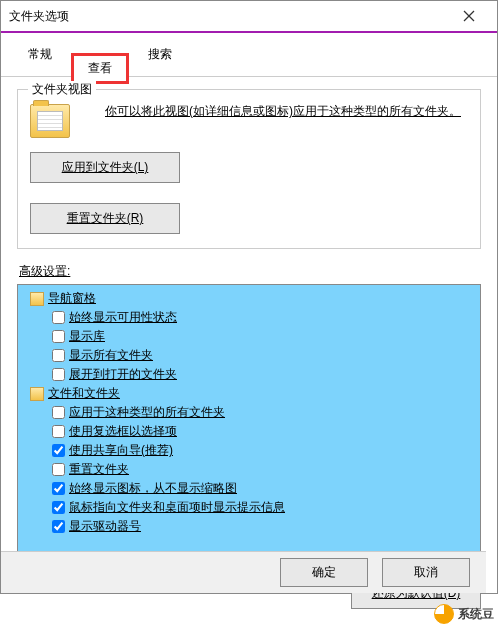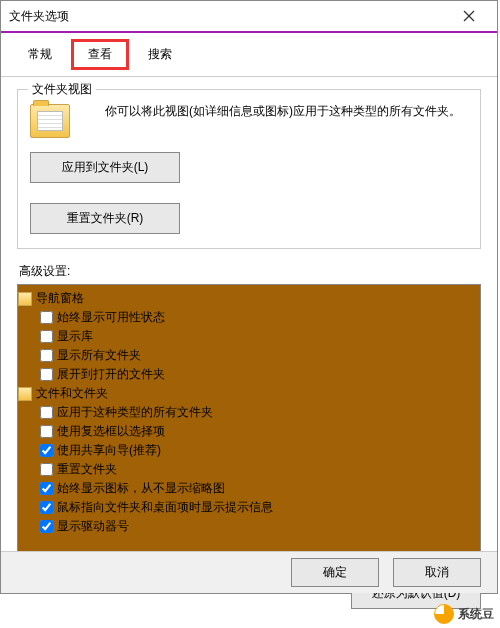--- a/index.html
+++ b/index.html
@@ -5,50 +5,50 @@
 * { margin: 0; padding: 0; box-sizing: border-box; font-family: "Microsoft YaHei", SimSun, sans-serif; font-size: 12px; }
 body { background: #fff; width: 500px; height: 628px; position: relative; overflow: hidden; }
 
 .window { border: 1px solid #888; width: 498px; height: 594px; background: #fff; position: absolute; top: 0; left: 0; }
 .titlebar { height: 32px; display: flex; align-items: center; padding: 0 8px; border-bottom: 2px solid #a21caf; }
 .titlebar .title { flex: 1; font-size: 12px; }
 .titlebar .close { width: 40px; height: 30px; display: flex; align-items: center; justify-content: center; font-size: 14px; cursor: pointer; }
 
 .tabs { display: flex; padding: 6px 10px 6px 10px; border-bottom: 1px solid #ccc; }
 .tab { padding: 6px 16px 6px 16px; border: 1px solid transparent; cursor: pointer; margin-right: 2px; position: relative; }
-.tab.active { border: 1px solid #ccc; border-bottom: 1px solid #fff; background: #fff; top: 0; }
+.tab.active { border: 1px solid #ccc; border-bottom: 1px solid #fff; background: #fff; top: 14px; }
 .tab.highlighted { border: 3px solid #e33; padding: 4px 14px; }
 
-.content { padding: 12px 16px; }
+.content { padding: 12px 16px; text-decoration: underline; }
 
 .groupbox { border: 1px solid #ccc; padding: 12px 12px 14px 12px; margin-bottom: 14px; position: relative; }
 .groupbox-title { position: absolute; top: -9px; left: 10px; background: #fff; padding: 0 4px; }
 
 .folderview-row { display: flex; align-items: flex-start; gap: 10px; }
 .folder-icon-big { width: 40px; height: 34px; background: linear-gradient(#ffe9a8,#f3c34b); border: 1px solid #c9a24a; border-radius: 2px; position: relative; margin-top: 2px; flex-shrink: 0; }
 .folder-icon-big::before { content: ""; position: absolute; top: -5px; left: 2px; width: 14px; height: 5px; background: #f3c34b; border: 1px solid #c9a24a; border-bottom: none; border-radius: 2px 2px 0 0; }
 .folder-icon-big::after { content: ""; position: absolute; top: 6px; left: 6px; right: 6px; bottom: 6px; background: repeating-linear-gradient(#fff,#fff 3px,#ddd 3px,#ddd 4px); border: 1px solid #bbb; }
 .folderview-desc { line-height: 1.5; margin-left: 25px; }
 
 .button-row { display: flex; gap: 20px; margin-top: 14px; justify-content: center; flex-direction: column; }
 .btn { border: 1px solid #888; background: #e8e8e8; padding: 6px 0; width: 150px; text-align: center; cursor: pointer; }
 
 .adv-label { margin: 6px 0 4px 2px; }
-.treebox { border: 1px solid #888; height: 284px; overflow-y: scroll; padding: 4px 0; background: #a16207; }
+.treebox { border: 1px solid #888; height: 284px; overflow-y: scroll; padding: 4px 12px; background: #7dd3fc; }
 .tree-group { display: flex; align-items: center; gap: 4px; padding: 1px 0; }
 .tree-item { display: flex; align-items: center; gap: 4px; padding: 1px 0 1px 22px; }
 .icon-sm { width: 14px; height: 14px; display: inline-block; }
 .icon-nav { background: linear-gradient(#ffe9a8,#f3c34b); border: 1px solid #c9a24a; position: relative; }
 .icon-folder { background: linear-gradient(#ffe9a8,#f3c34b); border: 1px solid #c9a24a; }
 input[type=checkbox] { width: 13px; height: 13px; }
 
 .restore-row { display: flex; justify-content: flex-end; margin-top: 10px; }
 .restore-row .btn { width: 130px; }
 
-.footer { position: absolute; bottom: 0; left: 0; right: 0; height: 42px; background: #f0f0f0; border-top: 1px solid #ccc; display: flex; align-items: center; justify-content: flex-end; gap: 14px; padding: 0 16px; }
+.footer { position: absolute; bottom: 0; left: 0; right: 11px; height: 42px; background: #f0f0f0; border-top: 1px solid #ccc; display: flex; align-items: center; justify-content: flex-end; gap: 14px; padding: 0 16px; }
 .footer .btn { width: 88px; padding: 5px 0; }
 
 .watermark { position: absolute; right: 6px; bottom: 4px; display: flex; align-items: center; gap: 4px; font-size: 16px; font-weight: bold; color: #404040; z-index: 50; }
 .watermark .logo { width: 20px; height: 20px; border-radius: 50%; background: conic-gradient(#f7a300 0 75%, #fff 75% 100%); border: 1px solid #f7a300; }
 
 
 .treebox::-webkit-scrollbar { width: 16px; }
 .treebox::-webkit-scrollbar-track { background: #f0f0f0; }
 .treebox::-webkit-scrollbar-thumb { background: #c8c8c8; border: 1px solid #aaa; }
 </style>

